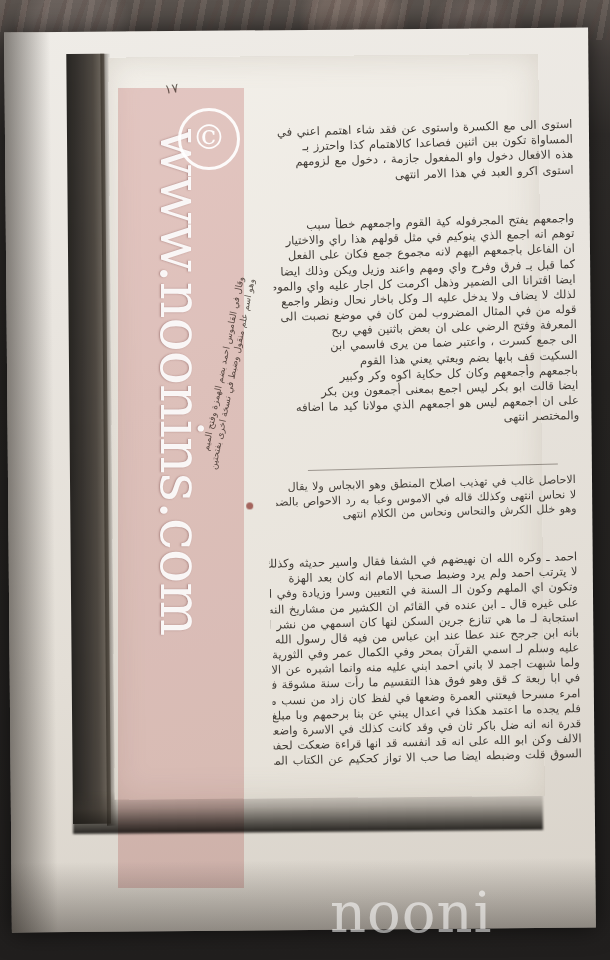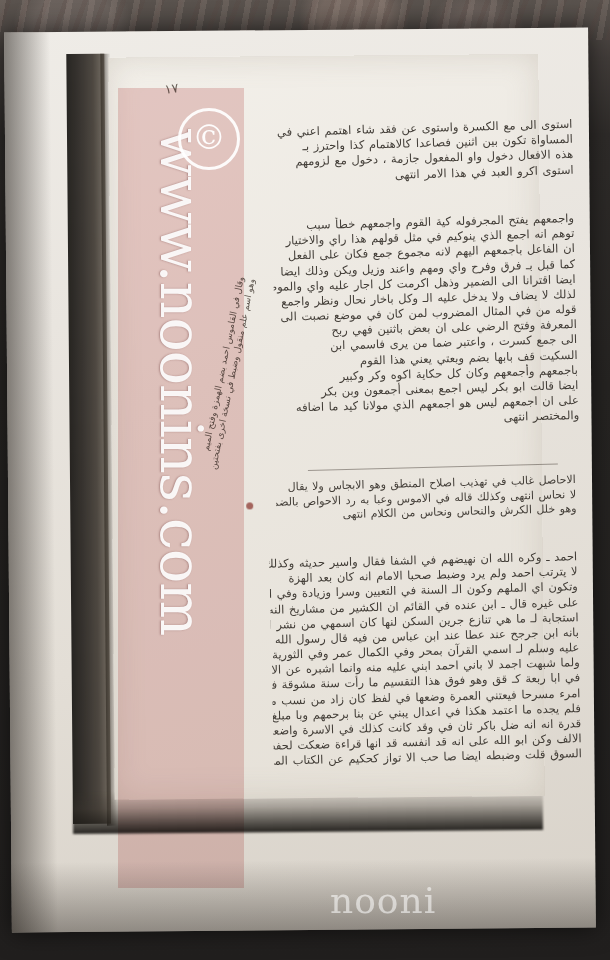--- a/index.html
+++ b/index.html
@@ -211,21 +211,21 @@
     font-family: "DejaVu Serif", serif;
     font-size: 34px;
     line-height: 52px;
     text-align: center;
   }
   .wm-big {
     position: absolute;
     left: 330px;
     top: 880px;
     font-family: "DejaVu Serif", serif;
-    font-size: 36px;
+    font-size: 56px;
     color: rgba(255,255,255,0.55);
     letter-spacing: 1px;
     white-space: nowrap;
   }
 </style>
 </head>
 <body>
 
 <div id="page">
 

